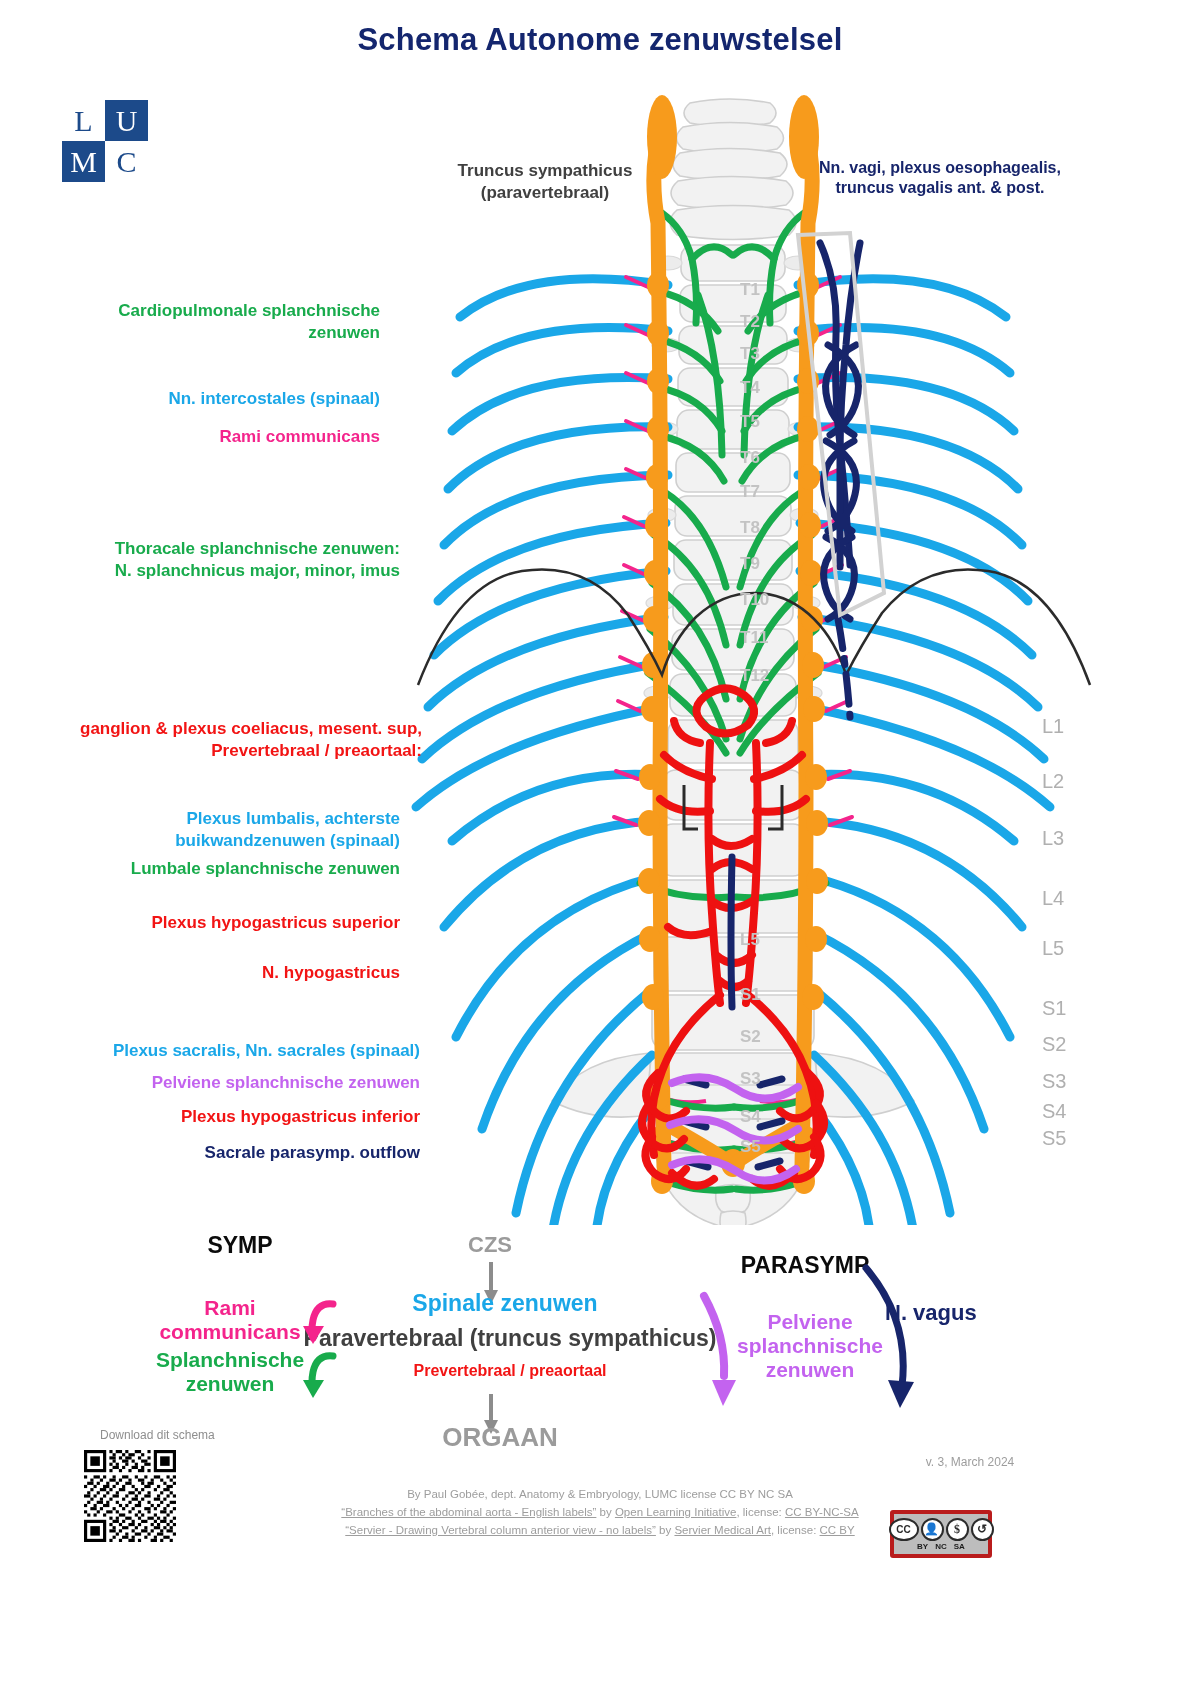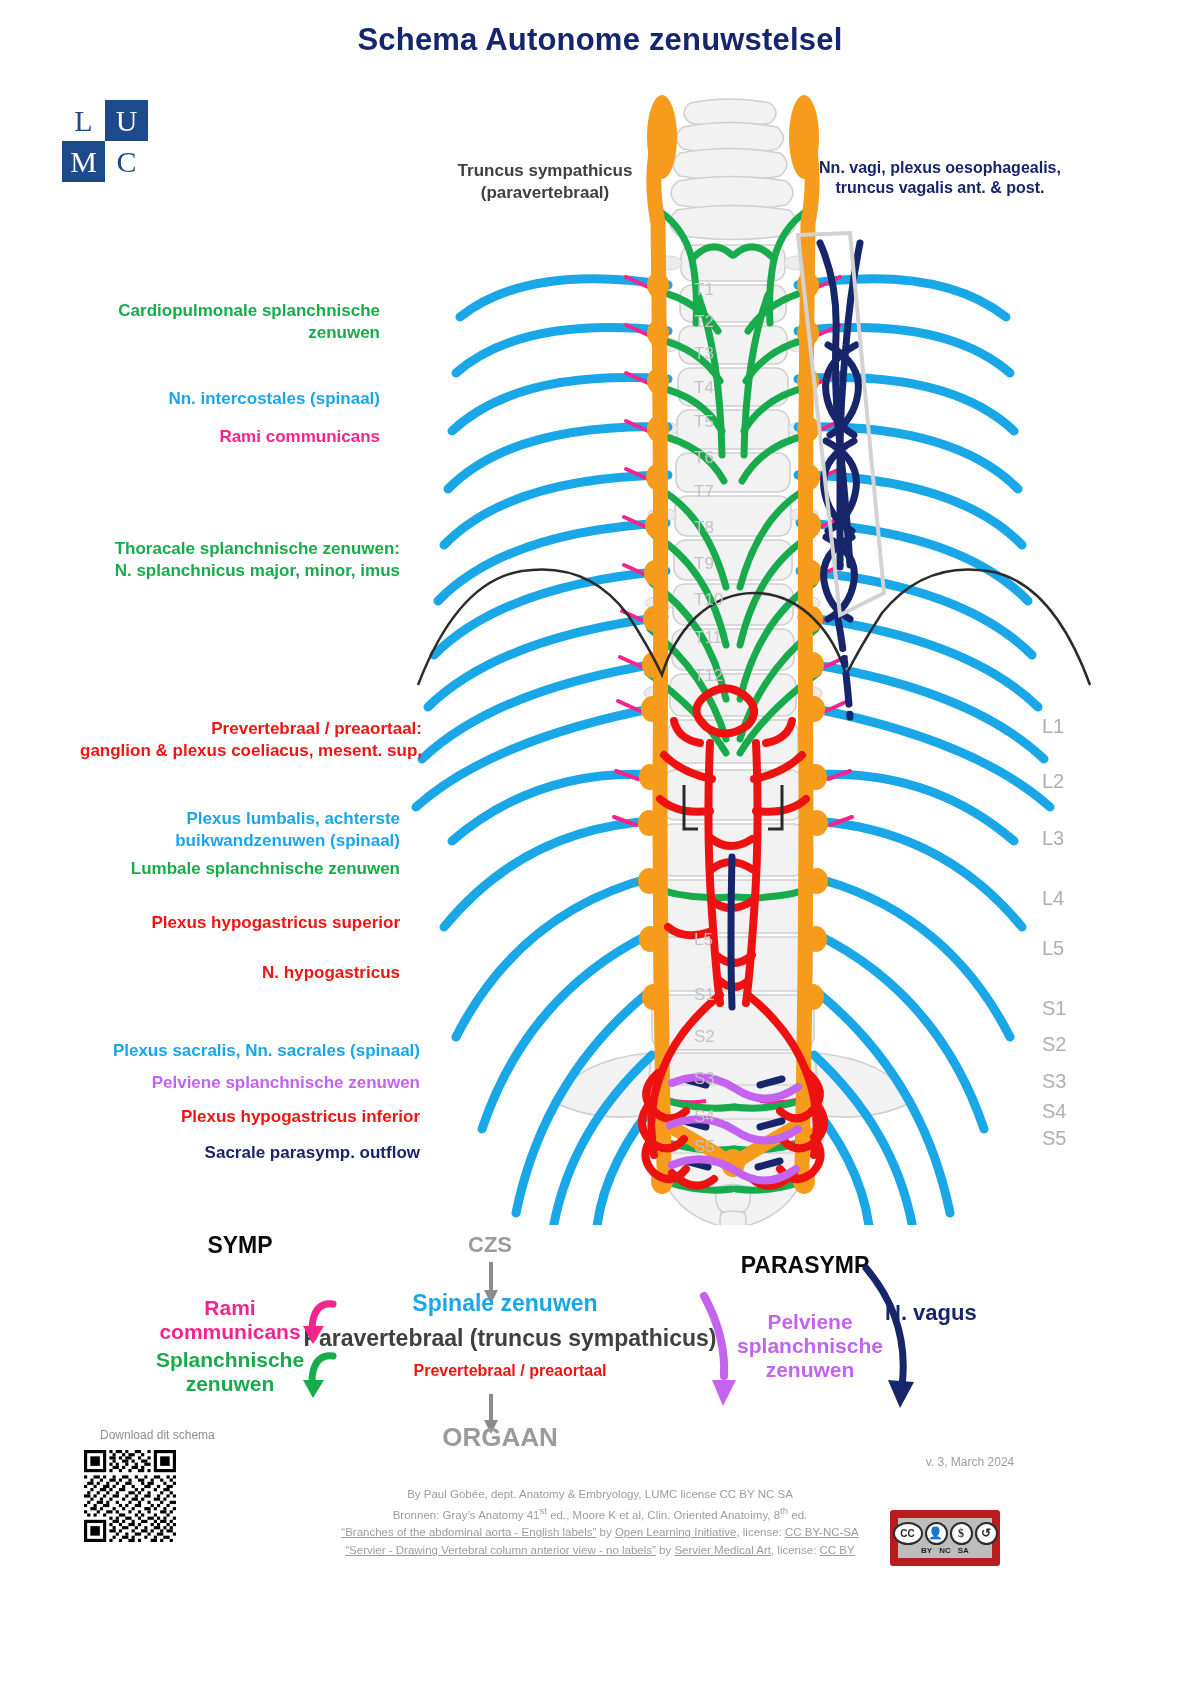--- a/index.html
+++ b/index.html
@@ -31,32 +31,32 @@
   .c-purple{color:#c363ef;}
   .c-orange{color:#404040;}
   .c-navy{color:#17256b;}
   .c-grey{color:#9b9b9b;}
   .c-black{color:#0b0b0b;}
   
   .left-lbl{text-align:right;font-size:17px;}
   
   .lvl{font-size:20px;color:#b0b0b0;font-weight:normal;}
   
-  .spine-lvl{font-size:17px;color:#c3c3c3;font-weight:normal;}
+  .spine-lvl{font-size:17px;color:#c3c3c3;font-weight:bold;padding-left:46px;}
   
   .flow{font-weight:bold;}
   
   .foot{font-size:11.5px;color:#9d9d9d;text-align:center;line-height:1.55;}
   .foot u{text-decoration:underline;}
   #download-note{font-size:12px;color:#8e8e8e;margin-left:16px;}
   #version-note{font-size:12px;color:#9d9d9d;}
   
   #qr-code{width:92px;height:92px;}
   
-  #cc-badge{width:94px;height:40px;border:8px solid #b91c1c;background:#bdbdbd;border-radius:3px;
+  #cc-badge{width:94px;height:40px;border:4px solid #b91c1c;background:#bdbdbd;border-radius:3px;
       display:flex;flex-direction:column;align-items:center;justify-content:center;}
   #cc-badge .row1{display:flex;gap:2px;align-items:center;}
   #cc-badge .circ{width:19px;height:19px;border-radius:50%;border:2px solid #2b2b2b;background:#fff;
       font-size:12px;font-weight:bold;color:#2b2b2b;display:flex;align-items:center;justify-content:center;
       font-family:"Liberation Serif",serif;}
   #cc-badge .ccmark{width:26px;height:19px;border-radius:50%;border:2px solid #2b2b2b;background:#fff;
       font-size:10px;font-weight:bold;color:#2b2b2b;display:flex;align-items:center;justify-content:center;}
   #cc-badge .row2{display:flex;gap:7px;font-size:8px;font-weight:bold;color:#1c1c1c;margin-top:1px;}
   svg{display:block;}
 </style>
@@ -436,22 +436,22 @@
 <div class="abs lbl left-lbl c-cyan" style="top:388px;left:60px;width:320px;">Nn. intercostales (spinaal)</div>
 
 <div class="abs lbl left-lbl c-pink" style="top:426px;left:60px;width:320px;">Rami communicans</div>
 
 <div class="abs lbl left-lbl c-green" style="top:538px;left:40px;width:360px;">
   <div>Thoracale splanchnische zenuwen:</div>
   <div>N. splanchnicus major, minor, imus</div>
 </div>
 
 <div class="abs lbl left-lbl c-red" style="top:718px;left:22px;width:400px;">
+  <div>ganglion &amp; plexus coeliacus, mesent. sup,</div>
   <div>Prevertebraal / preaortaal:</div>
-  <div>ganglion &amp; plexus coeliacus, mesent. sup,</div>
 </div>
 
 <div class="abs lbl left-lbl c-cyan" style="top:808px;left:50px;width:350px;">
   <div>Plexus lumbalis, achterste</div>
   <div>buikwandzenuwen (spinaal)</div>
 </div>
 
 <div class="abs lbl left-lbl c-green" style="top:858px;left:50px;width:350px;">Lumbale splanchnische zenuwen</div>
 
 <div class="abs lbl left-lbl c-red" style="top:912px;left:50px;width:350px;">Plexus hypogastricus superior</div>
@@ -743,23 +743,20 @@
       <rect x="24" y="28" width="1" height="1"></rect>
       <rect x="27" y="28" width="1" height="1"></rect>
   </g>
 </svg>
 
 <div class="abs" id="version-note" style="top:1455px;left:880px;width:180px;text-align:center;">v. 3, March 2024</div>
 
 <div class="abs foot" style="top:1486px;left:230px;width:740px;">
   <div>By Paul Gobée, dept. Anatomy &amp; Embryology, LUMC license CC BY NC SA</div>
   <div>
-    <span>Bronnen: Gray’s Anatomy 41</span><sup>st</sup><span> ed., Moore K et al, Clin. Oriented Anatoimy, 8</span><sup>th</sup><span> ed.</span>
-  </div>
-  <div>
     <u>“Branches of the abdominal aorta - English labels”</u><span> by </span><u>Open Learning Initiative</u><span>, license: </span><u>CC BY-NC-SA</u>
   </div>
   <div>
     <u>“Servier - Drawing Vertebral column anterior view - no labels”</u><span> by </span><u>Servier Medical Art</u><span>, license: </span><u>CC BY</u>
   </div>
 </div>
 
 <div class="abs" id="cc-badge" style="top:1510px;left:890px;">
   <div class="row1">
     <div class="ccmark">CC</div>

